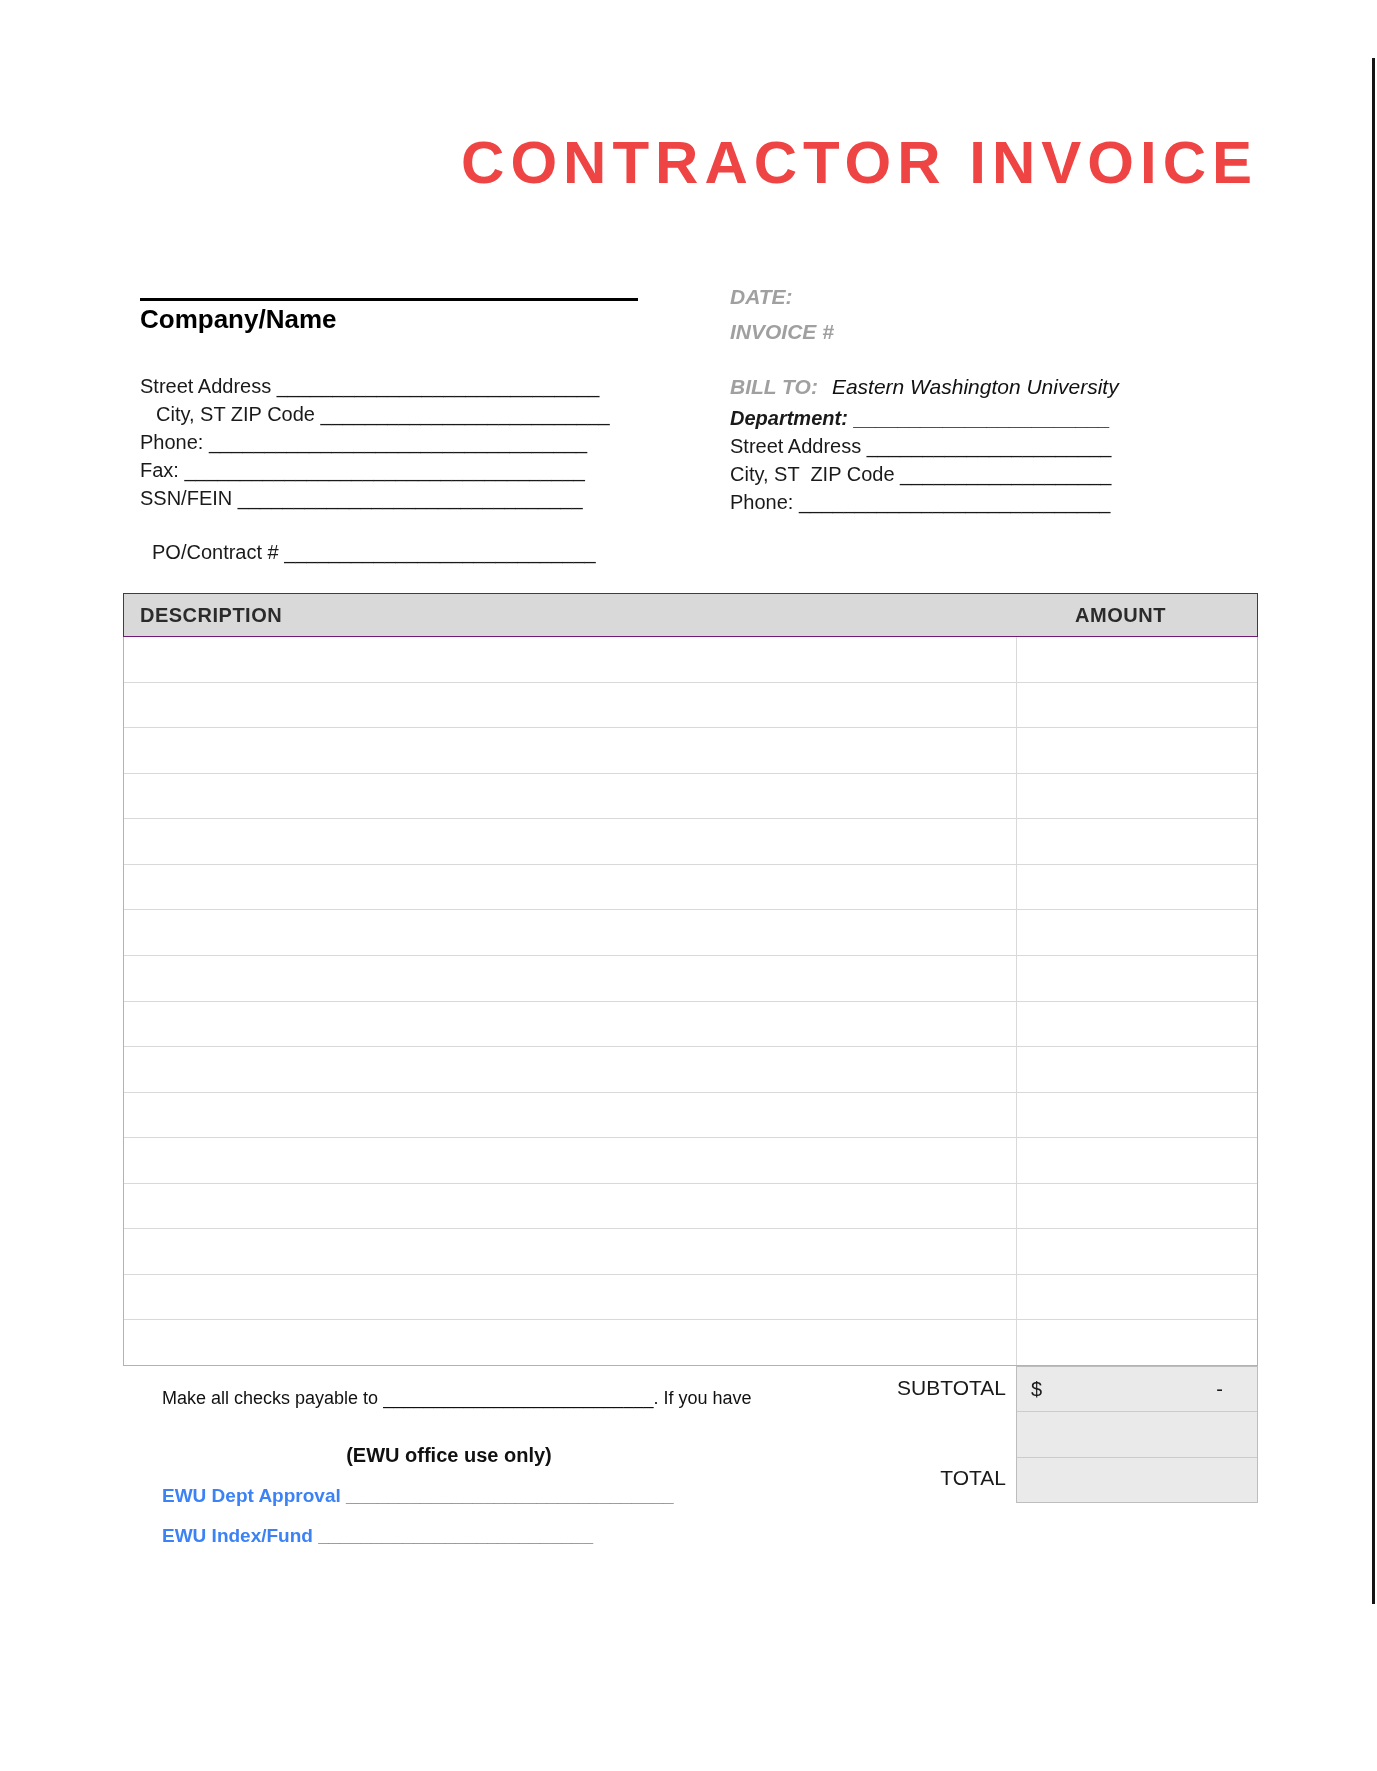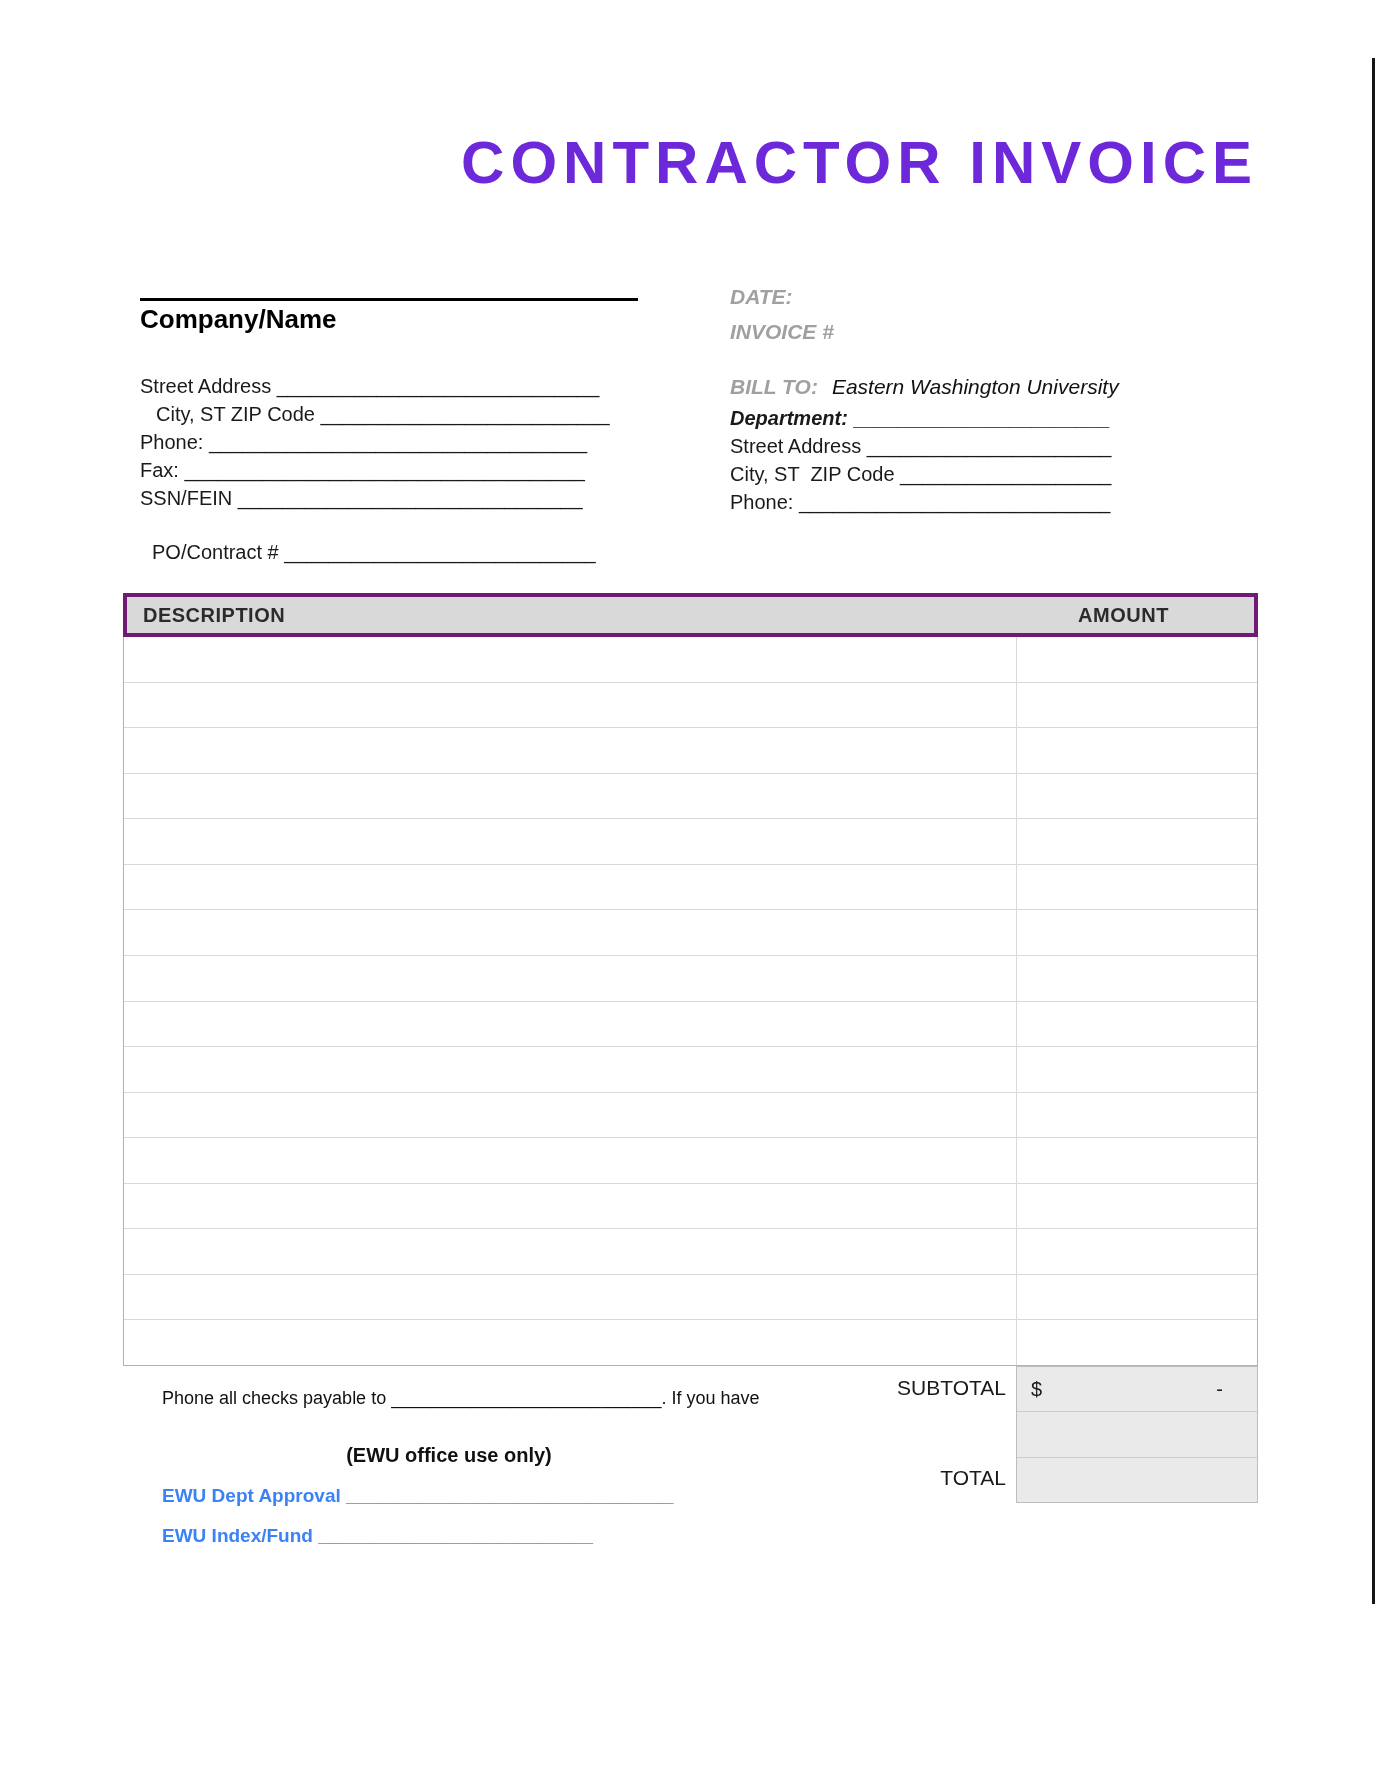--- a/index.html
+++ b/index.html
@@ -9,36 +9,36 @@
     background:#ffffff;
     font-family:"Liberation Sans", sans-serif;
     color:#1a1a1a;
     overflow:hidden;
   }
   .abs{position:absolute;white-space:nowrap;}
   
   #doc-title{
     top:128px;right:119px;
     font-size:60px;font-weight:bold;letter-spacing:6px;
-    color:#6d28d9;
+    color:#ef4444;
   }
   
   #company-overline{top:298px;left:140px;width:498px;height:3px;background:#000;}
   #company-name{top:304px;left:140px;font-size:26px;font-weight:bold;color:#000;}
   .fl{font-size:20px;line-height:28px;color:#1a1a1a;}
   .fl .lbl{color:#1a1a1a;}
   .fl .blank{color:#1a1a1a;}
   
   .meta-lbl{font-size:21px;font-weight:bold;font-style:italic;color:#a0a0a0;}
   .billto-val{font-size:21px;font-style:italic;color:#111;margin-left:14px;font-weight:normal;}
   .bold-it{font-weight:bold;font-style:italic;}
   
   #tbl-header{
     top:593px;left:123px;width:1135px;height:44px;
-    background:#d9d9d9;border:4px solid #701a75;box-sizing:border-box;
+    background:#d9d9d9;border:1px solid #701a75;box-sizing:border-box;
     display:flex;align-items:center;
   }
   #tbl-header .h-desc{
     padding-left:16px;font-size:20px;font-weight:bold;color:#2b2b2b;letter-spacing:0.5px;
     width:876px;box-sizing:border-box;
   }
   #tbl-header .h-amt{
     width:241px;text-align:center;font-size:20px;font-weight:bold;color:#2b2b2b;letter-spacing:0.5px;
   }
   #tbl-body{
@@ -193,21 +193,21 @@
   <div id="summary-box" class="abs">
     <div class="s-cell" id="subtotal-cell">
       <span>$</span>
       <span>-</span>
     </div>
     <div class="s-cell"></div>
     <div class="s-cell"></div>
   </div>
 
   <div class="abs foot-line" style="top:1387px;left:162px;">
-    <span>Phone all checks payable to </span><span>___________________________</span><span>. If you have</span>
+    <span>Make all checks payable to </span><span>___________________________</span><span>. If you have</span>
   </div>
   <div id="office-note" class="abs">(EWU office use only)</div>
   <div class="abs foot-bold" style="top:1485px;left:162px;">
     <span>EWU Dept Approval </span><span>_______________________________</span>
   </div>
   <div class="abs foot-bold" style="top:1525px;left:162px;">
     <span>EWU Index/Fund </span><span>__________________________</span>
   </div>
 
   <div id="page-edge-line" class="abs"></div>

